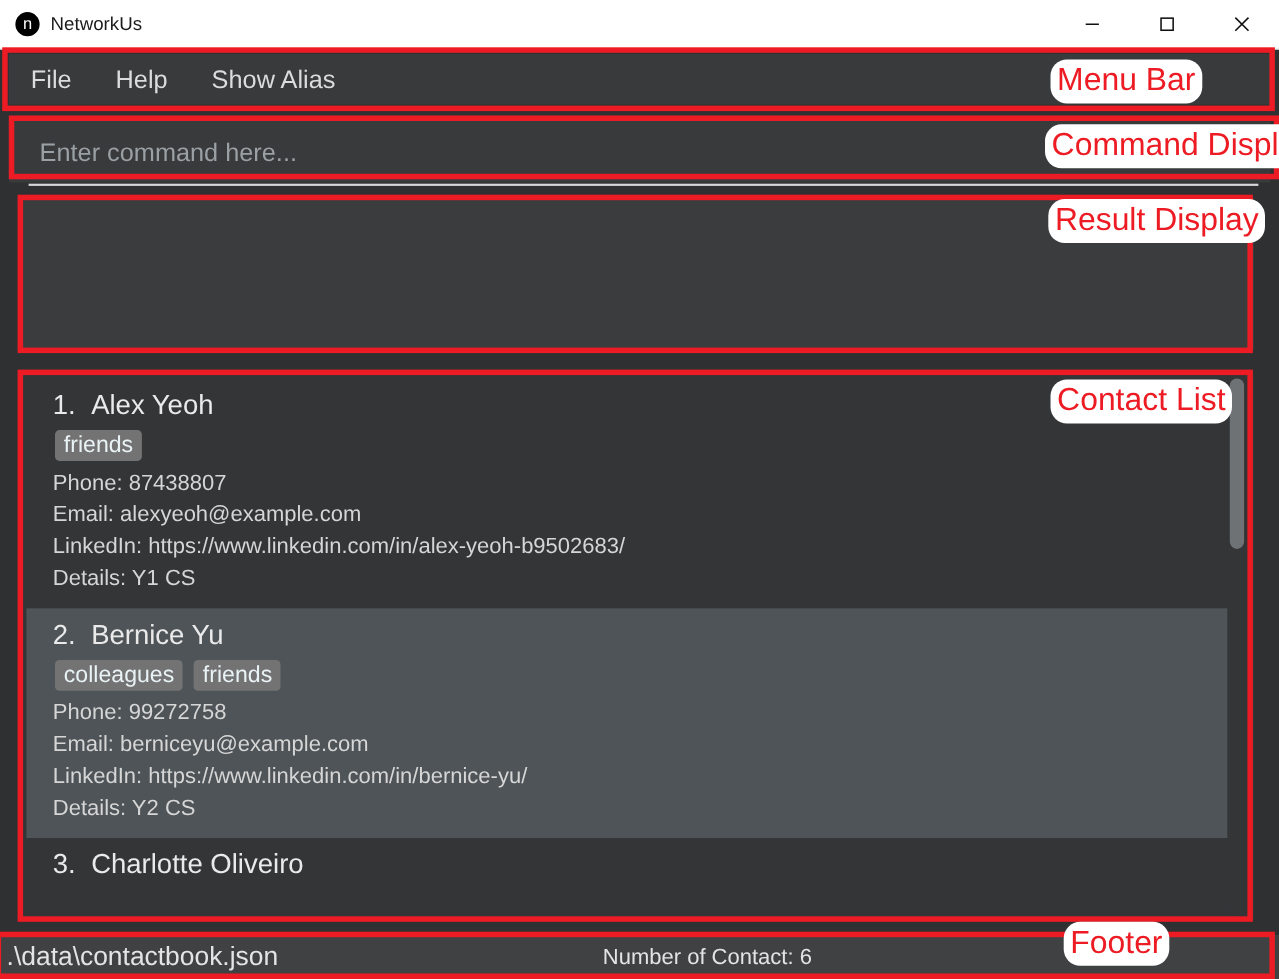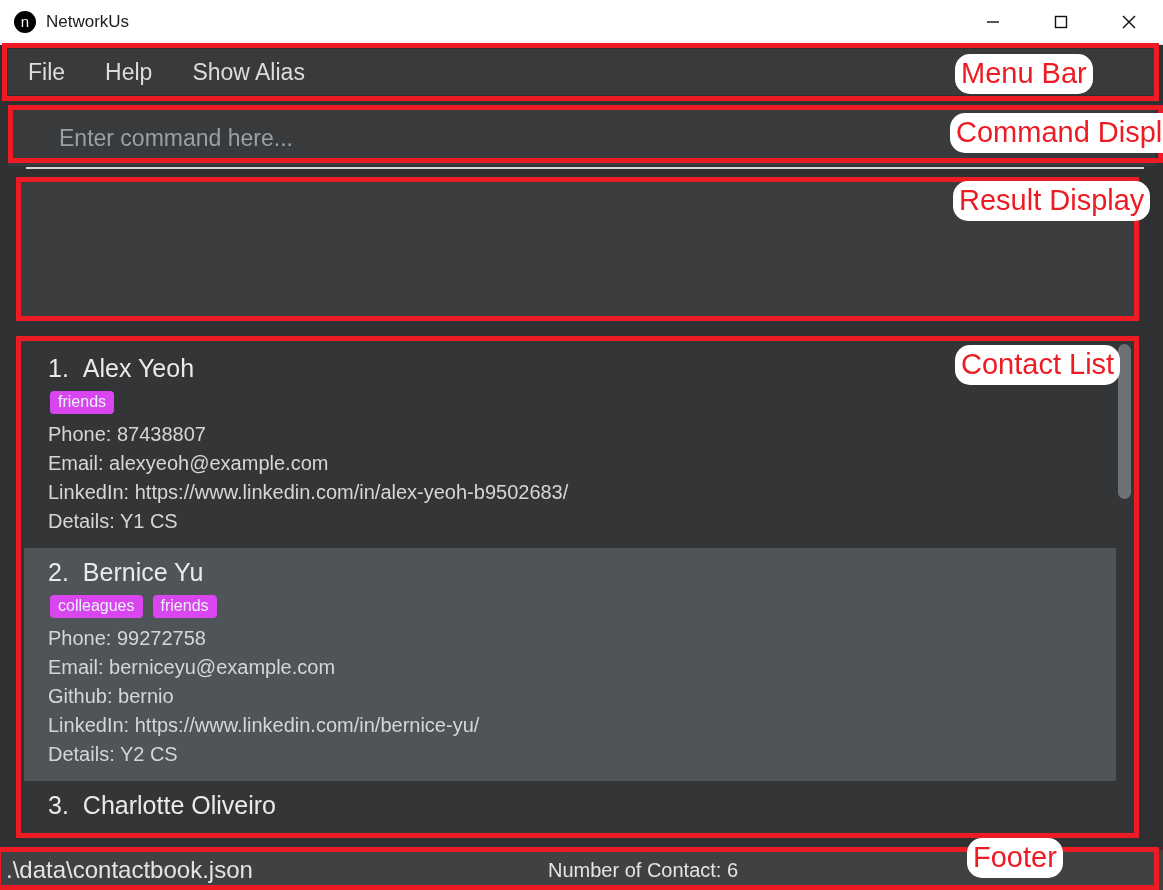--- a/index.html
+++ b/index.html
@@ -92,21 +92,20 @@
     padding-left: 28px;
   }
   .command-input {
     width: 100%;
     background: transparent;
     border: none;
     outline: none;
     color: #9aa0a4;
     font-size: 23px;
     font-family: "Liberation Sans", sans-serif;
-    margin-left: 23px;
   }
   .command-input::placeholder { color: #9aa0a4; opacity: 1; }
   .command-underline {
     position: absolute;
     left: 26px; top: 167px;
     width: 1118px; height: 2px;
     background: #d8d8d8;
   }
 
   
@@ -140,23 +139,23 @@
     padding-bottom: 6px;
     white-space: nowrap;
   }
   .card-title .idx { margin-right: 14px; }
   .tags {
     display: flex;
     gap: 10px;
     padding: 2px 0 6px 2px;
   }
   .tag {
-    background: #d946ef;
+    background: #737373;
     color: #e9f2f5;
-    font-size: 16px;
+    font-size: 21px;
     font-family: "Liberation Sans", sans-serif;
     border-radius: 4px;
     padding: 3px 8px 4px 8px;
     line-height: 1;
     white-space: nowrap;
   }
   .field {
     color: #d6d6d6;
     font-size: 20px;
     font-family: "Liberation Sans", sans-serif;
@@ -285,21 +284,20 @@
       <div class="card alt">
         <div class="card-title">
           <span class="idx">2.</span><span>Bernice Yu</span>
         </div>
         <div class="tags">
           <span class="tag">colleagues</span>
           <span class="tag">friends</span>
         </div>
         <div class="field">Phone: 99272758</div>
         <div class="field">Email: berniceyu@example.com</div>
-        <div class="field">Github: bernio</div>
         <div class="field">LinkedIn: https://www.linkedin.com/in/bernice-yu/</div>
         <div class="field">Details: Y2 CS</div>
       </div>
 
       <div class="card">
         <div class="card-title">
           <span class="idx">3.</span><span>Charlotte Oliveiro</span>
         </div>
       </div>
 

